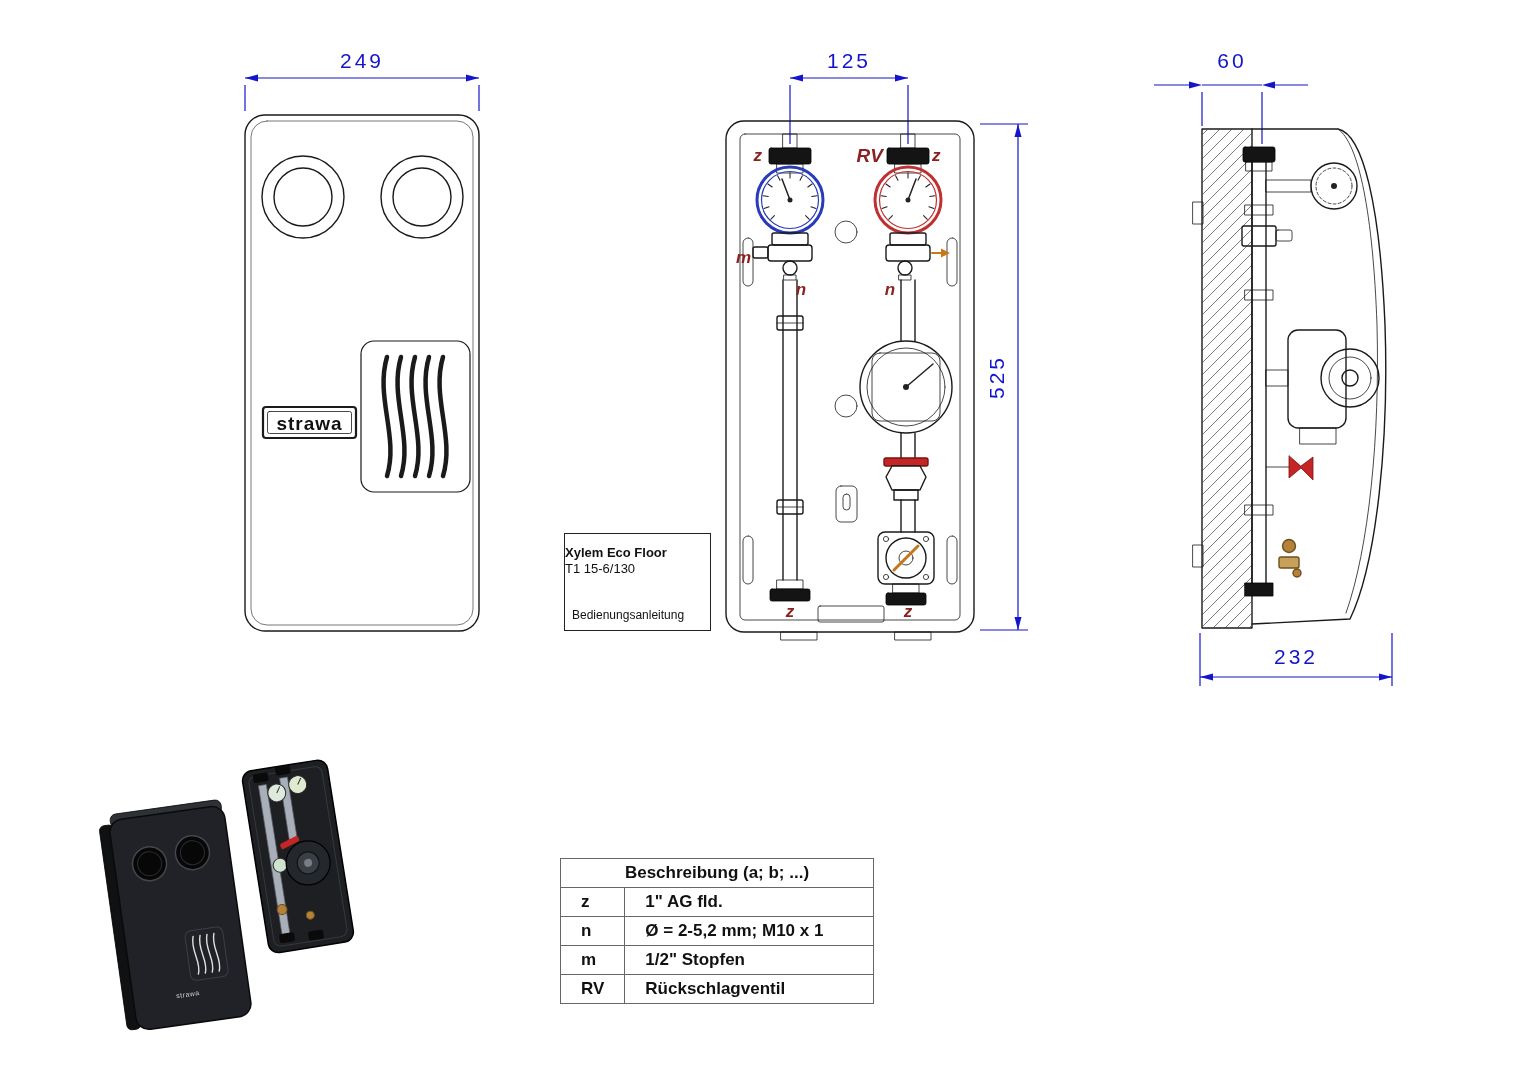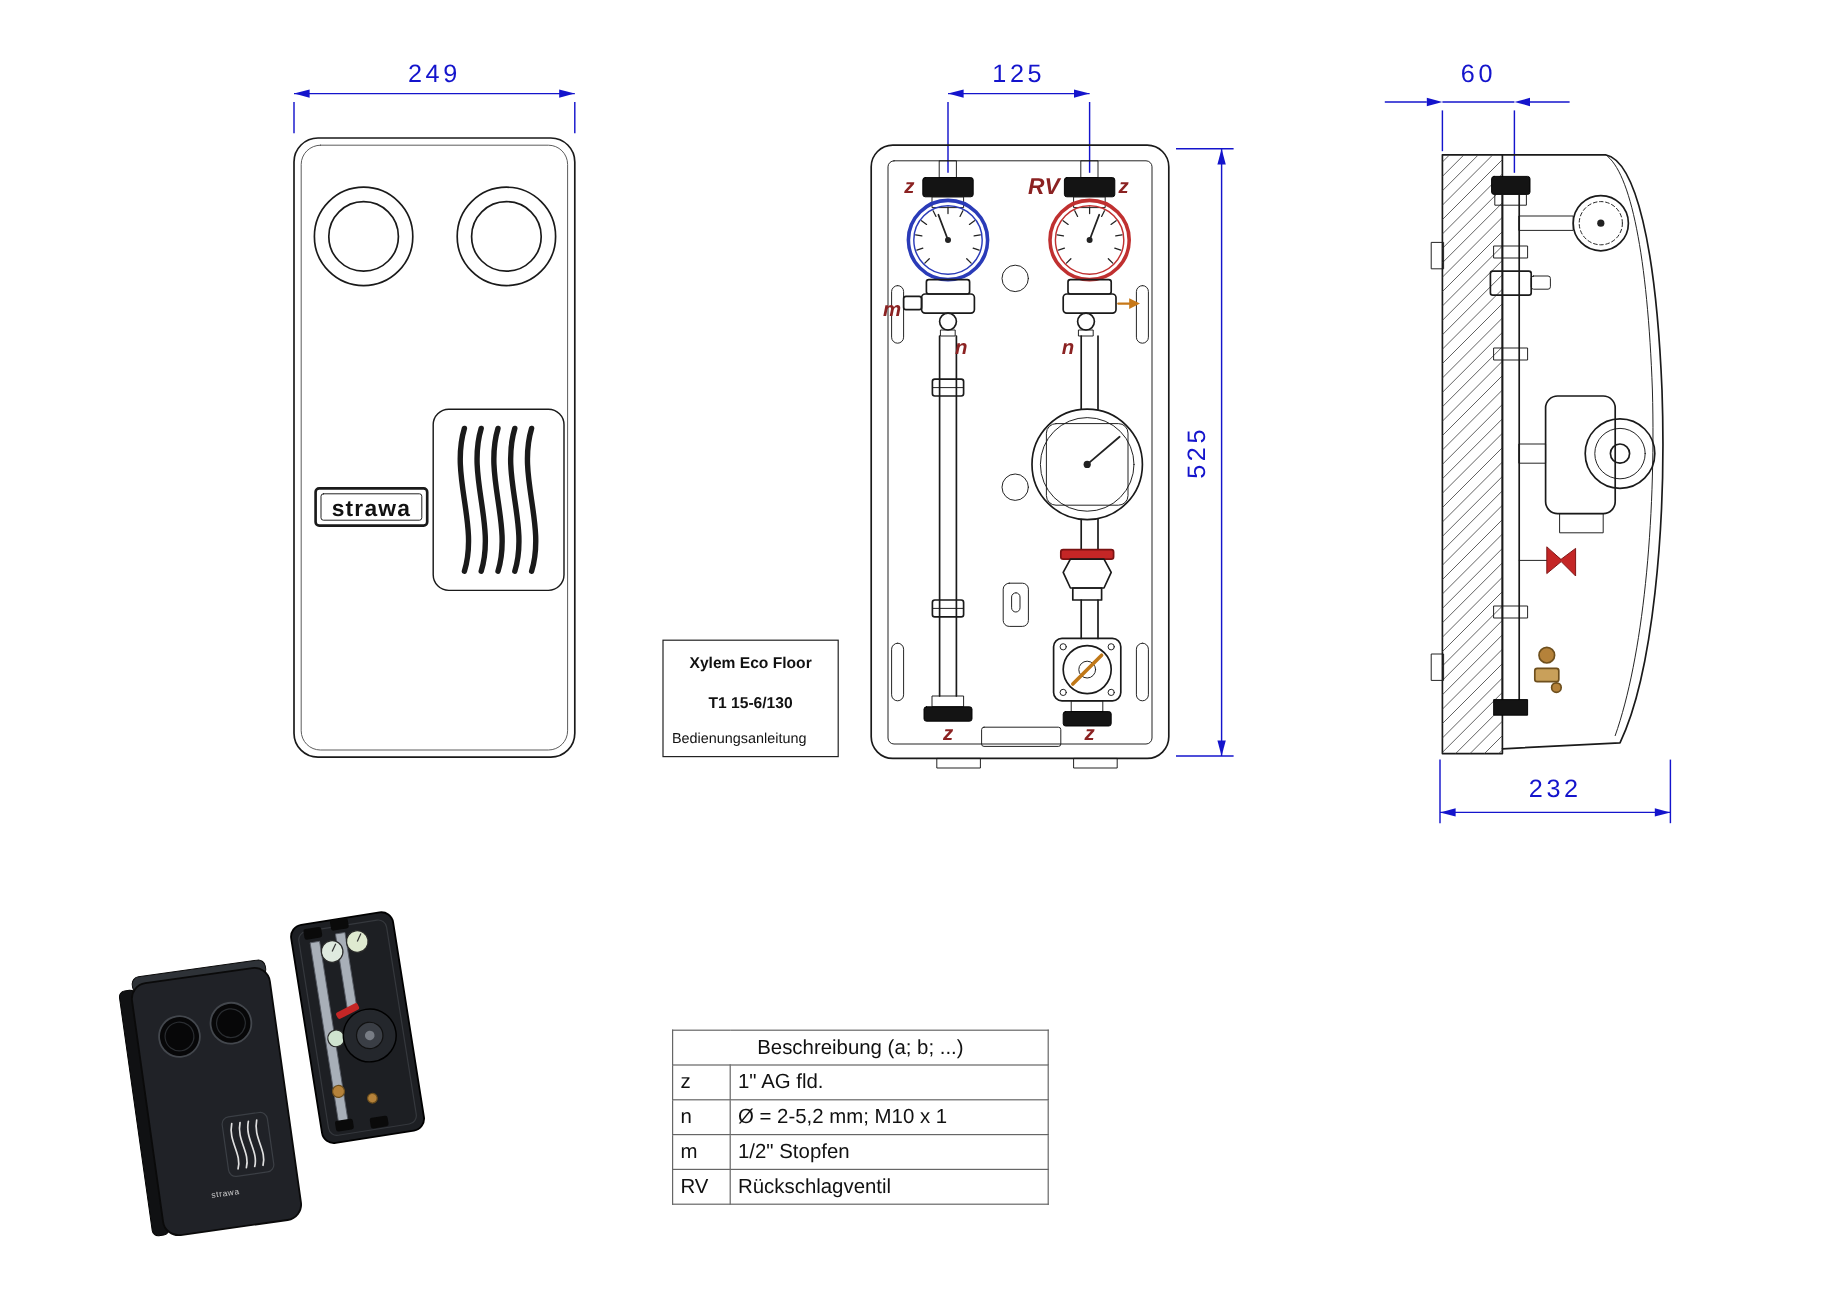--- a/index.html
+++ b/index.html
@@ -19,31 +19,31 @@
   .rlabel{fill:#8b2222;stroke:none;font-family:"Liberation Sans",sans-serif;
           font-size:17px;font-weight:bold;font-style:italic}
   .rlabel.big{font-size:19px}
   .logotext{fill:#111;stroke:none;font-family:"Liberation Sans",sans-serif;
             font-size:19px;font-weight:bold;letter-spacing:1px}
   .isotext{fill:#cfcfcf;stroke:none;font-size:7px;letter-spacing:.5px}
   .hatch{stroke:#444;stroke-width:.7;fill:none}
   .needle{stroke:#222;stroke-width:1.5;fill:none}
 
   
-  .label-box{position:absolute;left:552px;top:533px;width:147px;height:98px;
-             border:1.5px solid #222;background:#fff;text-align:center;color:#111}
+  .label-box{position:absolute;left:564px;top:533px;width:147px;height:98px;
+             border:1.5px solid #222;background:#fff;color:#111}
   .label-line1{margin-top:11px;font-size:13px;font-weight:bold}
-  .label-line2{font-size:13px;font-weight:bold;margin-top:18px}
+  .label-line2{font-size:13px;font-weight:normal;margin-top:1px}
   .label-line3{position:absolute;left:7px;bottom:8px;font-size:12px;font-weight:normal}
 
   
   table.legend{position:absolute;left:560px;top:858px;width:314px;border-collapse:collapse;
                font-size:17px;color:#111;background:#fff}
   table.legend th,table.legend td{border:1px solid #666;height:29px;
-               font-weight:normal;padding:0 6px;white-space:nowrap}
+               font-weight:bold;padding:0 20px;white-space:nowrap}
   table.legend td.k{width:48px}
 </style>
 </head>
 <body>
 
 <svg class="drawing" width="1540" height="1080" viewBox="0 0 1540 1080">
   <defs>
     <g id="dial-ticks" stroke="#222" stroke-width="1">
       <line y1="-26" y2="-21"></line>
       <line y1="-26" y2="-21" transform="rotate(27)"></line>

